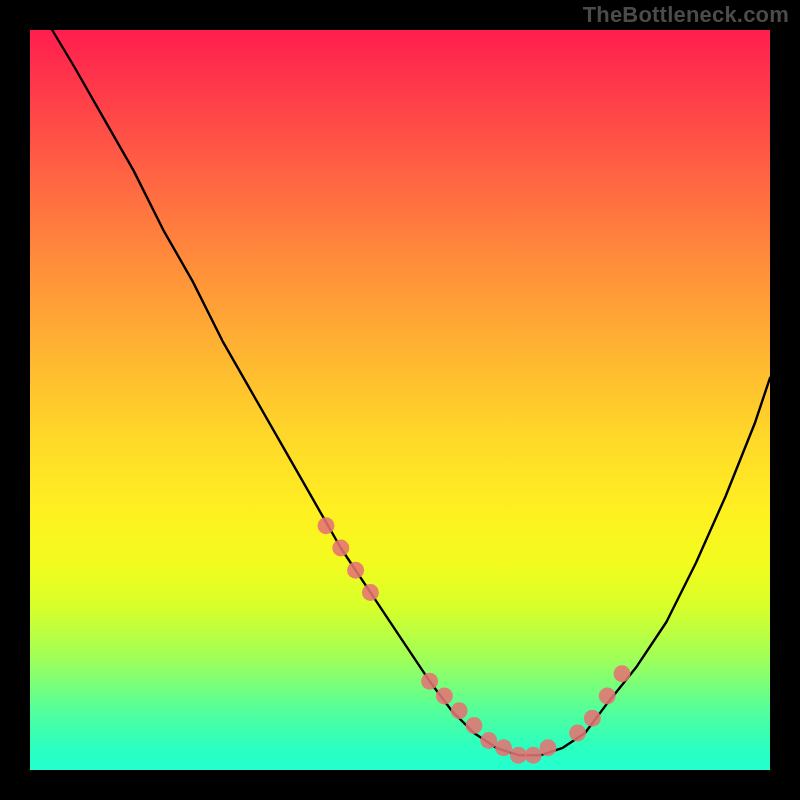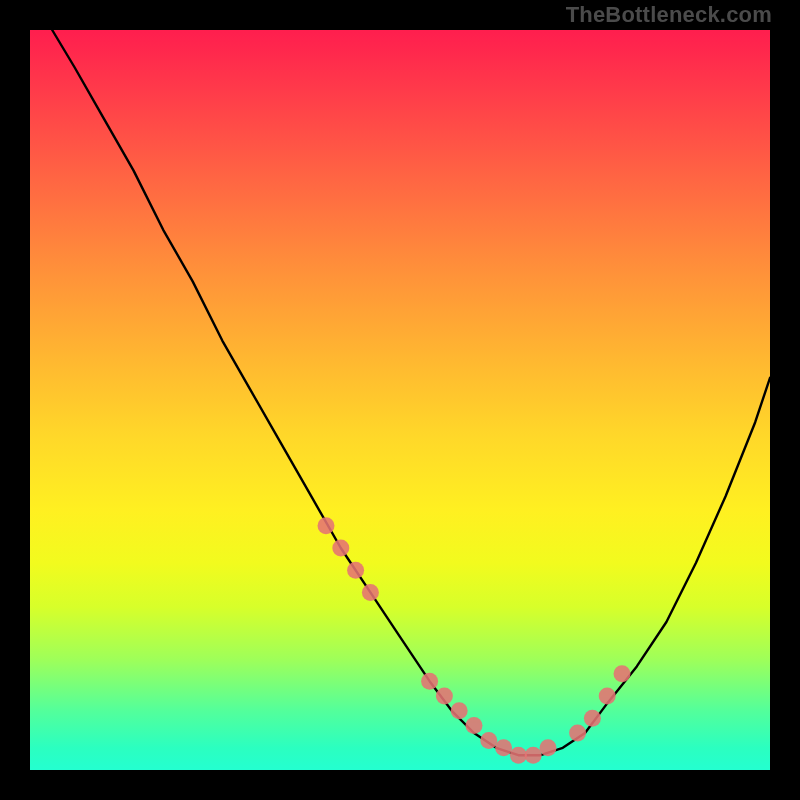--- a/index.html
+++ b/index.html
@@ -13,21 +13,21 @@
   }
   .frame {
     position: relative;
     width: 800px;
     height: 800px;
     background: #000;
   }
   .watermark {
     position: absolute;
     top: 2px;
-    right: 28px;
+    right: 11px;
     color: #4b4b4b;
     font-size: 22px;
     font-weight: 600;
     letter-spacing: 0.2px;
     font-family: Arial, Helvetica, sans-serif;
   }
   .plot {
     position: absolute;
     left: 30px;
     top: 30px;

